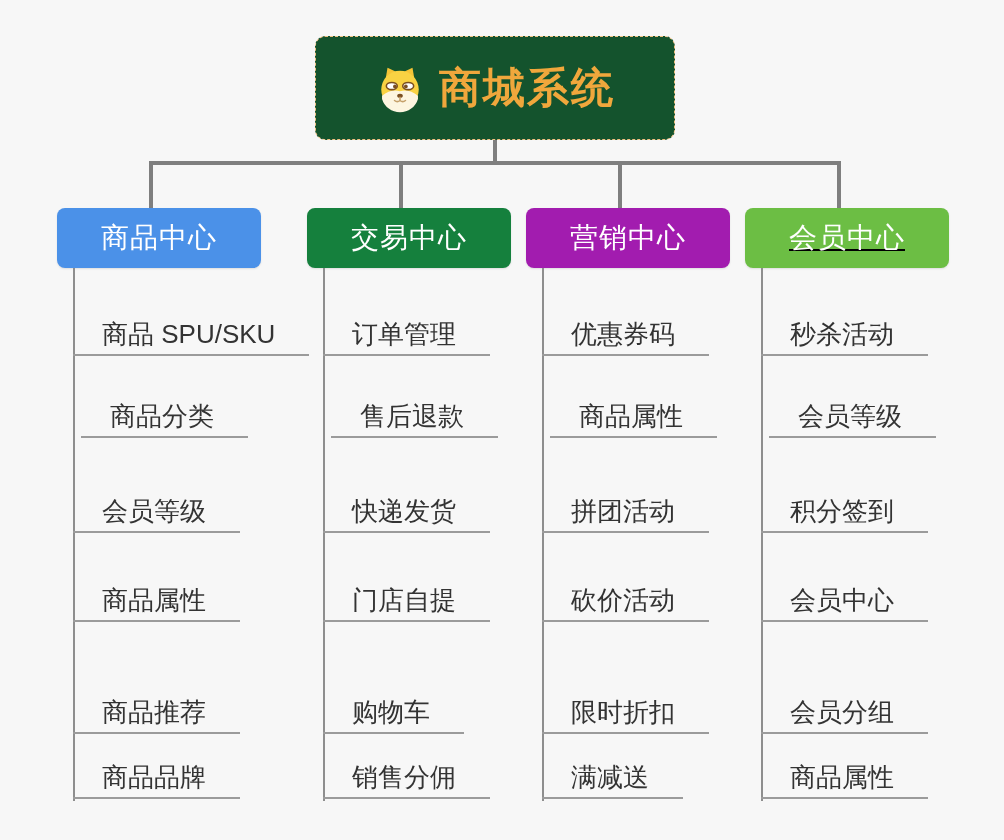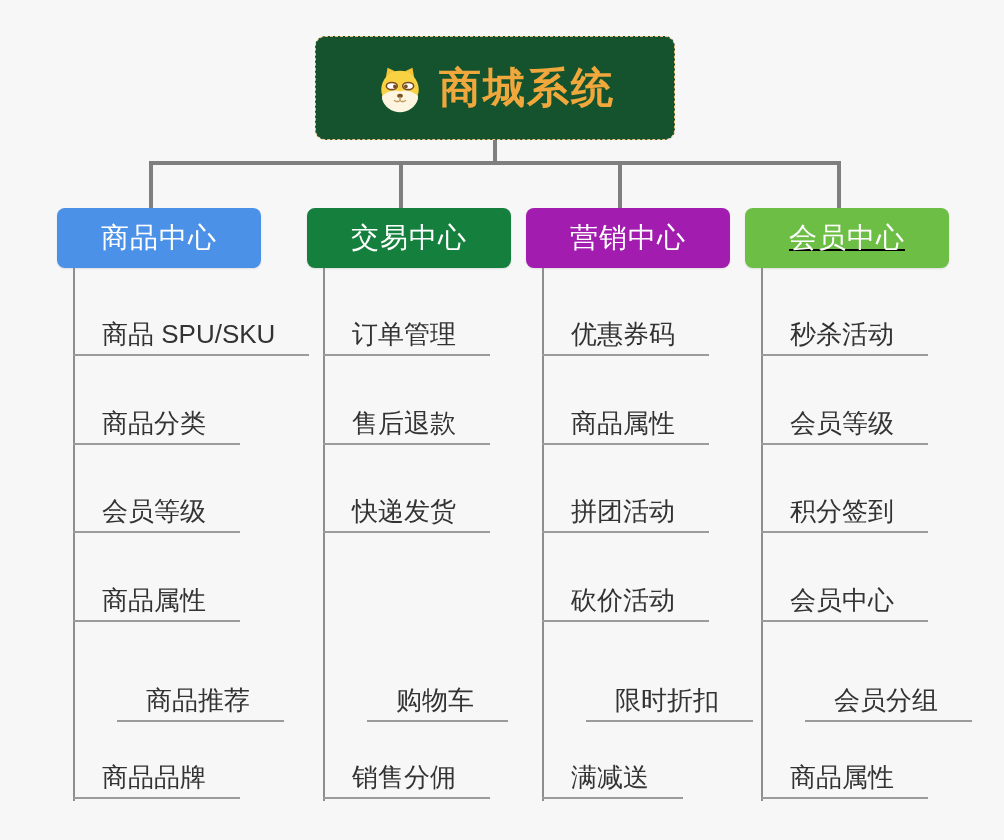--- a/index.html
+++ b/index.html
@@ -92,24 +92,24 @@
     display: flex;
     align-items: flex-end;
   }
   .leaf span {
     font-size: 26px;
     color: #333333;
     line-height: 1;
     padding-bottom: 7px;
   }
   .leaf.l0 { top: 108px; }
-  .leaf.l1 { top: 197px; }
+  .leaf.l1 { top: 190px; margin-left: 8px; }
   .leaf.l2 { top: 285px; }
   .leaf.l3 { top: 374px; }
-  .leaf.l4 { top: 474px; margin-left: 44px; }
+  .leaf.l4 { top: 486px; }
   .leaf.l5 { top: 551px; }
 </style>
 </head>
 <body>
 
 <div class="canvas">
 
   <div class="line root-stub"></div>
   <div class="line top-rail"></div>
   <div class="line drop d0"></div>
@@ -162,20 +162,23 @@
     <div class="trunk"></div>
     <div class="leaf l0">
         <span>订单管理</span>
       </div>
     <div class="leaf l1">
         <span>售后退款</span>
       </div>
     <div class="leaf l2">
         <span>快递发货</span>
       </div>
+    <div class="leaf l3">
+        <span>门店自提</span>
+      </div>
     <div class="leaf l5">
         <span>销售分佣</span>
       </div>
     <div class="leaf l4">
         <span>购物车</span>
       </div>
   </div>
 
   <div class="branch b2">
     <div class="branch-header" style="background: #a21caf;">营销中心</div>

